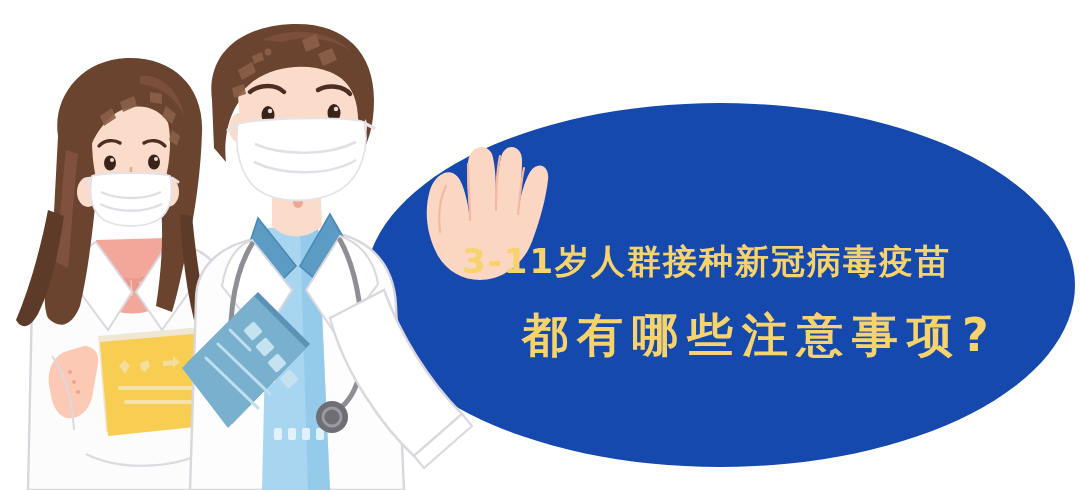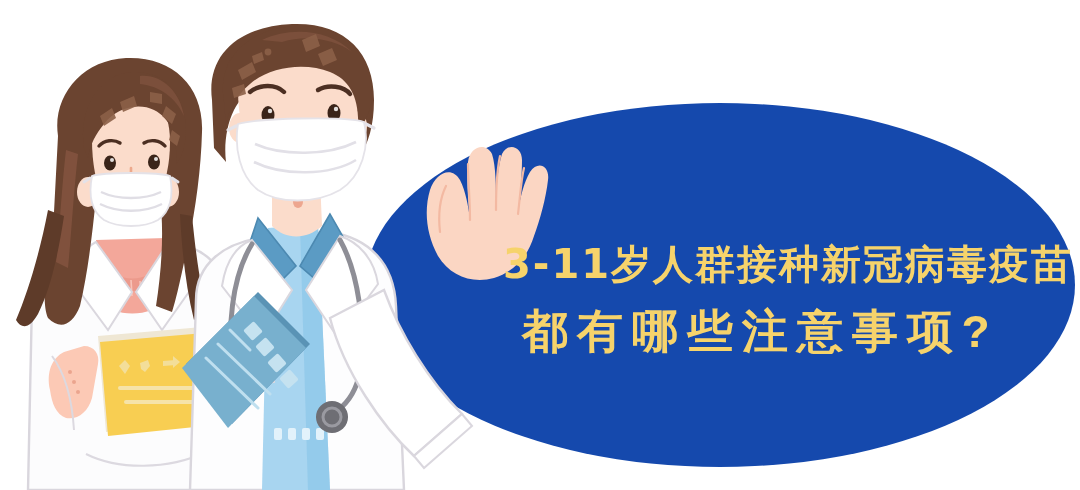--- a/index.html
+++ b/index.html
@@ -31,31 +31,30 @@
   }
   .headline {
     position: absolute;
     color: #F6D36B;
     font-family: "DejaVu Sans", "Liberation Sans", sans-serif;
     font-weight: 700;
     white-space: nowrap;
     line-height: 1;
   }
   #headline-line-1 {
-    left: 503px;
+    left: 462px;
     top: 244px;
-    font-size: 40px;
+    font-size: 34px;
     letter-spacing: 2px;
   }
   #headline-line-2 {
     left: 522px;
     top: 312px;
     font-size: 46px;
     letter-spacing: 9px;
-    font-family: Liberation Mono, monospace;
   }
 </style>
 </head>
 <body>
 
 <div id="stage">
 
   <svg id="art" viewBox="0 0 1080 490" xmlns="http://www.w3.org/2000/svg">
 
     <g>

